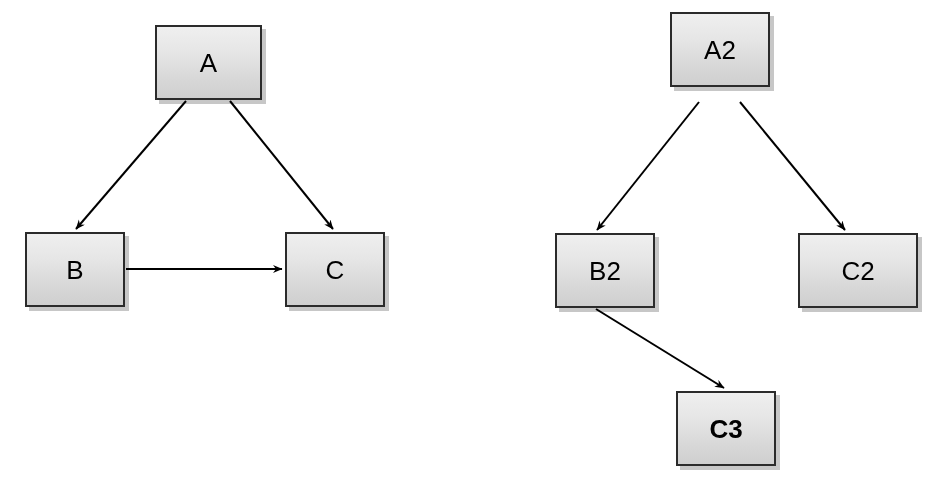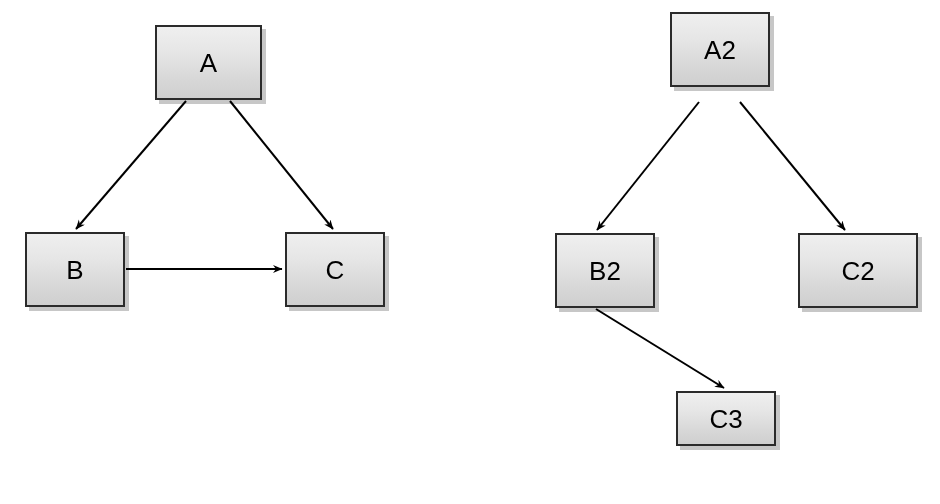--- a/index.html
+++ b/index.html
@@ -82,17 +82,17 @@
   </div>
 
   <div class="node" style="left:543px; top:233px; width:100px; height:75px;margin-left:12px;">
     <span class="node-label">B2</span>
   </div>
 
   <div class="node" style="left:798px; top:233px; width:120px; height:75px;">
     <span class="node-label">C2</span>
   </div>
 
-  <div class="node" style="left:676px; top:391px; width:100px; height:55px;">
+  <div class="node" style="left:676px; top:391px; width:100px; height:75px;font-weight:bold;">
     <span class="node-label">C3</span>
   </div>
 
 </div>
 
 </body></html>

